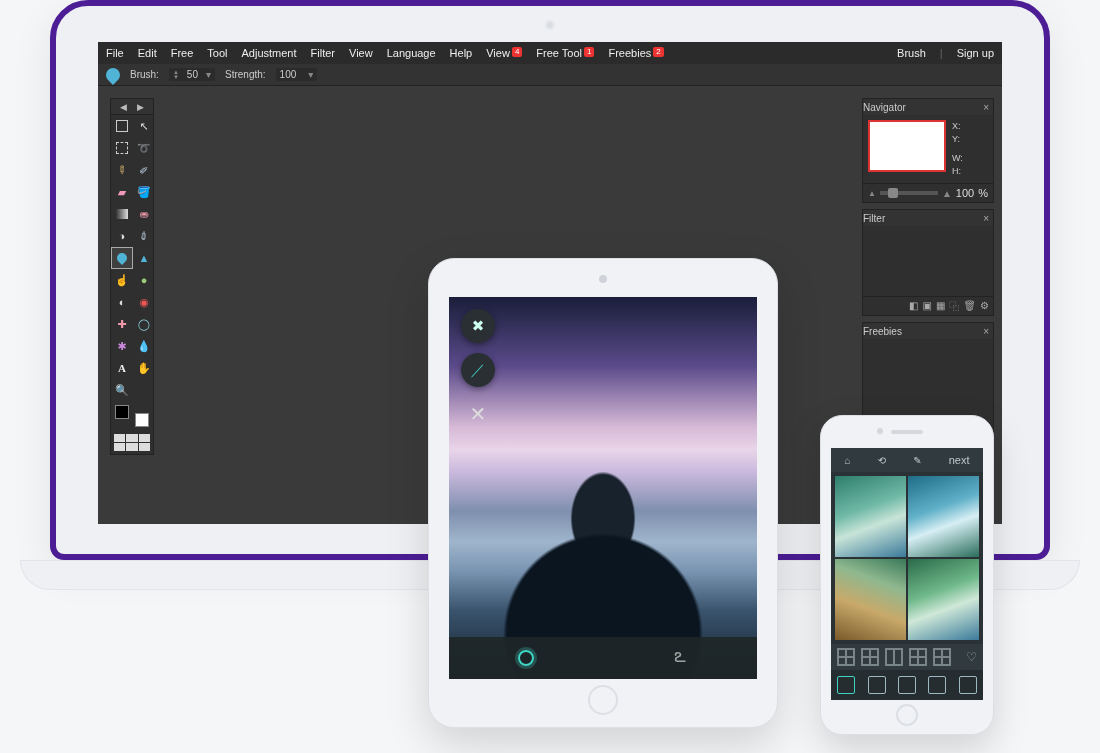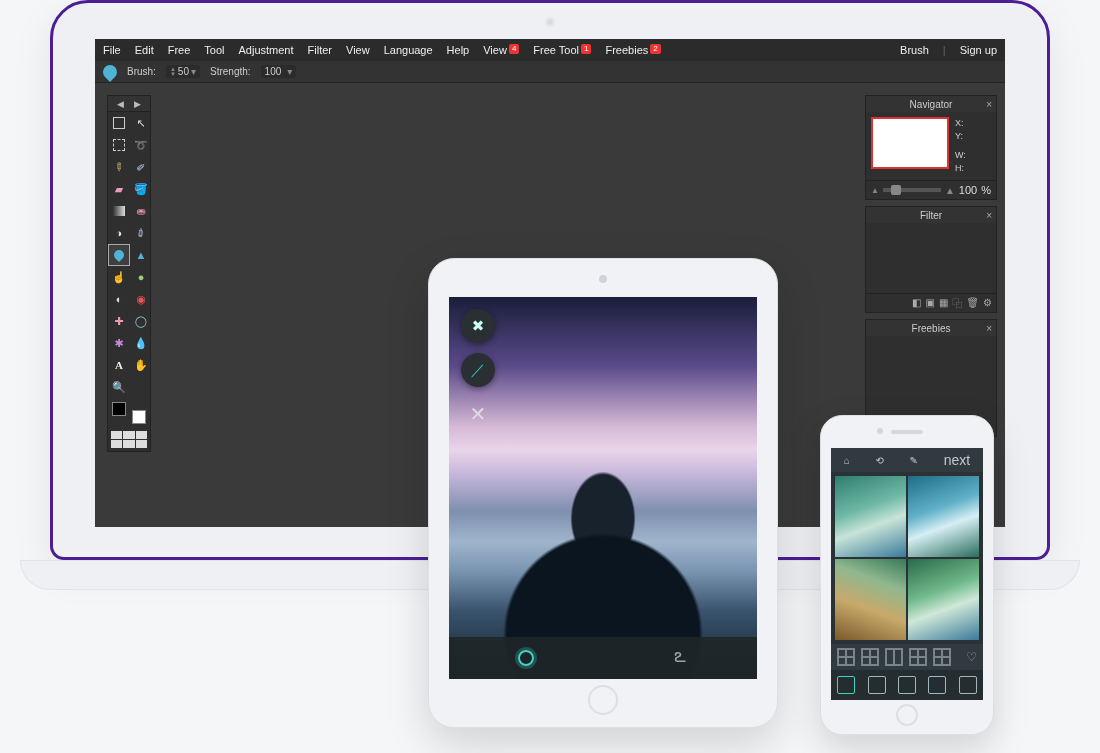--- a/index.html
+++ b/index.html
@@ -8,21 +8,21 @@
     font-family: Arial, Helvetica, sans-serif;
     width: 1100px; height: 753px;
     position: relative; overflow: hidden;
   }
   
   .laptop {
     position: absolute; left: 50px; top: 0; width: 1000px; height: 590px;
   }
   .laptop-body {
     width: 100%; height: 560px; background: #eef0f3;
-    border-radius: 38px 38px 14px 14px; border: 3px solid #4c1d95;
+    border-radius: 38px 38px 14px 14px; border: 6px solid #4c1d95;
     box-shadow: 0 12px 40px rgba(0,0,0,0.08);
     padding: 36px 42px 30px 42px; position: relative;
   }
   .laptop-cam {
     position: absolute; top: 14px; left: 50%; transform: translateX(-50%);
     width: 10px; height: 10px; border-radius: 50%; background: #d9dce1;
     box-shadow: 0 0 0 2px #e7e9ed inset;
   }
   .laptop-base {
     position: absolute; bottom: 0; left: -30px; right: -30px; height: 30px;
@@ -52,21 +52,21 @@
   .optionsbar {
     display: flex; align-items: center; height: 22px; background: #333;
     padding: 0 8px; gap: 10px; font-size: 10px; color: #ccc;
     border-bottom: 1px solid #222;
   }
   .drop-icon {
     width:14px;height:14px;border-radius:50% 50% 50% 0;
     background:#4fb4d6;transform:rotate(-45deg);display:inline-block;
   }
   .num-ctrl {
-    display:inline-flex;align-items:center;gap:2px;background:#2b2b2b;
+    display:inline-flex;align-items:center;gap:8px;background:#2b2b2b;
     padding:1px 4px;border-radius:2px;text-align:center;
   }
   .stepper { display:flex;flex-direction:column;font-size:6px;color:#888;line-height:5px; }
   .canvas-area {
     position: absolute; top: 44px; left: 0; right: 0; bottom: 0; background: #3a3a3a;
   }
   
   .toolbox {
     position: absolute; top: 56px; left: 12px; width: 44px;
     background: #2f2f2f; border: 1px solid #222;
@@ -86,21 +86,21 @@
   .swatches {
     height:22px; position:relative; margin:4px;
   }
   .sw-fg { position:absolute;top:0;left:0;width:14px;height:14px;background:#000;border:1px solid #888;z-index:2;}
   .sw-bg { position:absolute;bottom:0;right:0;width:14px;height:14px;background:#fff;border:1px solid #888;}
   .mini-grid { display:grid;grid-template-columns:repeat(3,1fr);gap:1px;padding:3px;background:#2f2f2f;}
   .mini-grid div{height:8px;background:#ddd;}
   
   .rpanels { position:absolute; top:56px; right:8px; width:132px; display:flex; flex-direction:column; gap:6px;}
   .panel { background:#2f2f2f; border:1px solid #222;}
-  .panel-h { display:flex;align-items:center;height:16px;background:#333;font-size:10px;color:#ccc;justify-content:center;position:relative;}
+  .panel-h { display:flex;align-items:center;height:16px;background:#333;font-size:10px;color:#ccc;justify-content:flex-start;position:relative;}
   .panel-x { position:absolute;right:4px;font-size:10px;color:#aaa;cursor:pointer;}
   .nav-body { padding:5px; display:flex; gap:6px;}
   .nav-preview { width:78px;height:52px;background:#fff;border:2px solid #d33;}
   .nav-meta { font-size:9px;color:#ccc;line-height:13px;}
   .nav-slider { display:flex;align-items:center;gap:4px;padding:3px 5px;border-top:1px solid #222;}
   .nav-slider .track{flex:1;height:4px;background:#555;position:relative;}
   .nav-slider .thumb{position:absolute;left:8px;top:-3px;width:10px;height:10px;background:#888;border-radius:2px;}
   .layers-body { height:70px; }
   .layers-foot { display:flex;gap:4px;justify-content:flex-end;padding:3px 4px;border-top:1px solid #222;font-size:10px;color:#aaa;}
   .history-body { height:100px; }
@@ -358,21 +358,21 @@
 </div>
 
 <div class="phone">
   <div class="phone-cam"></div>
   <div class="phone-speaker"></div>
   <div class="phone-screen">
     <div class="phone-top">
       <span>⌂</span>
       <span>⟲</span>
       <span>✎</span>
-      <span style="font-size:14px">next</span>
+      <span style="font-size:11px">next</span>
     </div>
     <div class="collage">
       <div class="cimg"></div>
       <div class="cimg"></div>
       <div class="cimg"></div>
       <div class="cimg"></div>
     </div>
     <div class="phone-mid">
       <div class="layout-sq ls2">
           <div></div>

